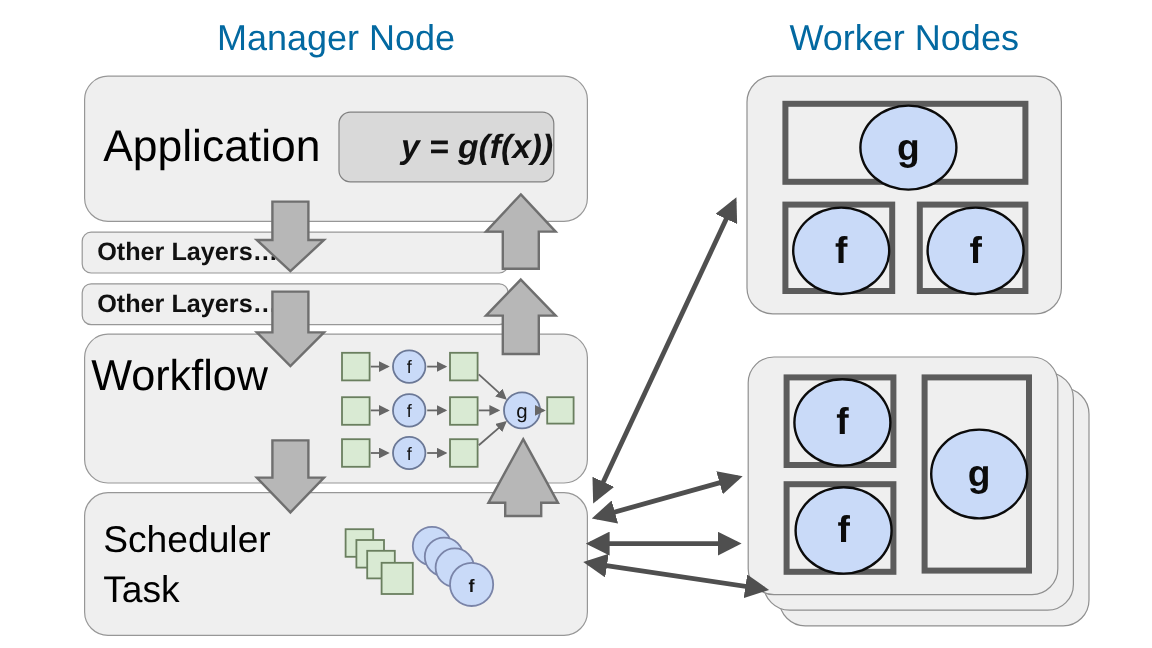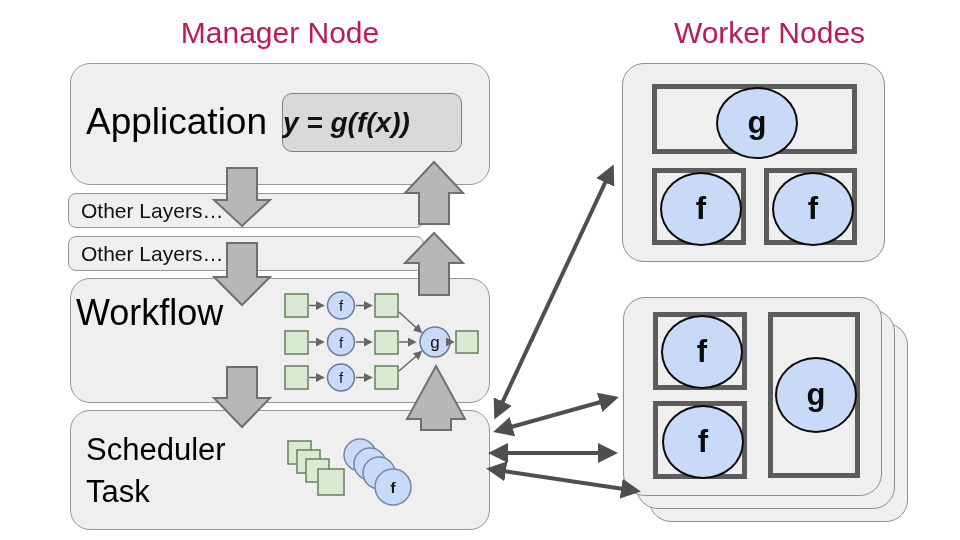--- a/index.html
+++ b/index.html
@@ -1,42 +1,42 @@
 <!DOCTYPE html>
 <html><head>
 <meta charset="utf-8">
 <style>
   html,body{margin:0;padding:0;background:#fff;}
   .stage{position:relative;width:960px;height:540px;background:#ffffff;overflow:hidden;
          font-family:"Liberation Sans", sans-serif;color:#111;}
   .box{position:absolute;background:#efefef;border:1.5px solid #979797;box-sizing:border-box;}
-  .title{position:absolute;font-size:30px;color:#be185d;text-align:center;white-space:nowrap;}
+  .title{position:absolute;font-size:30px;color:#0369a1;text-align:center;white-space:nowrap;}
   .biglabel{position:absolute;color:#000000;}
   .formula{position:absolute;left:282px;top:93px;width:180px;height:59px;border-radius:10px;
            background:#d9d9d9;border:1.5px solid #808080;box-sizing:border-box;
-           display:flex;align-items:center;justify-content:flex-start;
+           display:flex;align-items:center;justify-content:flex-end;
            font-size:28px;font-weight:bold;font-style:italic;}
   .ol-box{position:absolute;left:68px;width:356px;height:35px;border-radius:8px;
           background:#efefef;border:1.5px solid #979797;box-sizing:border-box;
-          display:flex;align-items:center;padding-left:12px;font-size:21px;}
+          display:flex;align-items:center;padding-left:12px;font-size:21px;font-weight:bold;}
   .worker{position:absolute;background:#efefef;border:1.5px solid #8f8f8f;border-radius:22px;box-sizing:border-box;}
   .slot{position:absolute;border:5px solid #5c5c5c;box-sizing:border-box;}
   .task-circle{position:absolute;background:#c9daf8;border:2px solid #0b0b0b;border-radius:50%;
                display:flex;align-items:center;justify-content:center;
                font-size:31px;font-weight:bold;color:#0b0b0b;}
   svg.overlay{position:absolute;left:0;top:0;z-index:6;}
   .z1{z-index:1}.z2{z-index:2}.z3{z-index:3}
 </style>
 </head>
 <body>
 
 <div class="stage">
 
   <div class="title" style="left:70px;top:16px;width:420px;">Manager Node</div>
-  <div class="title" style="left:638px;top:16px;width:263px;">Worker Nodes</div>
+  <div class="title" style="left:622px;top:16px;width:263px;">Worker Nodes</div>
 
   <div class="box z1" style="left:70px;top:63px;width:420px;height:122px;border-radius:20px;"></div>
   <div class="biglabel z3" style="left:86px;top:101px;font-size:37px;">Application</div>
   <div class="formula z3">
     <span>y = g(f(x))</span>
   </div>
 
   <div class="ol-box z1" style="top:193px;">
     <span>Other Layers…</span>
   </div>

